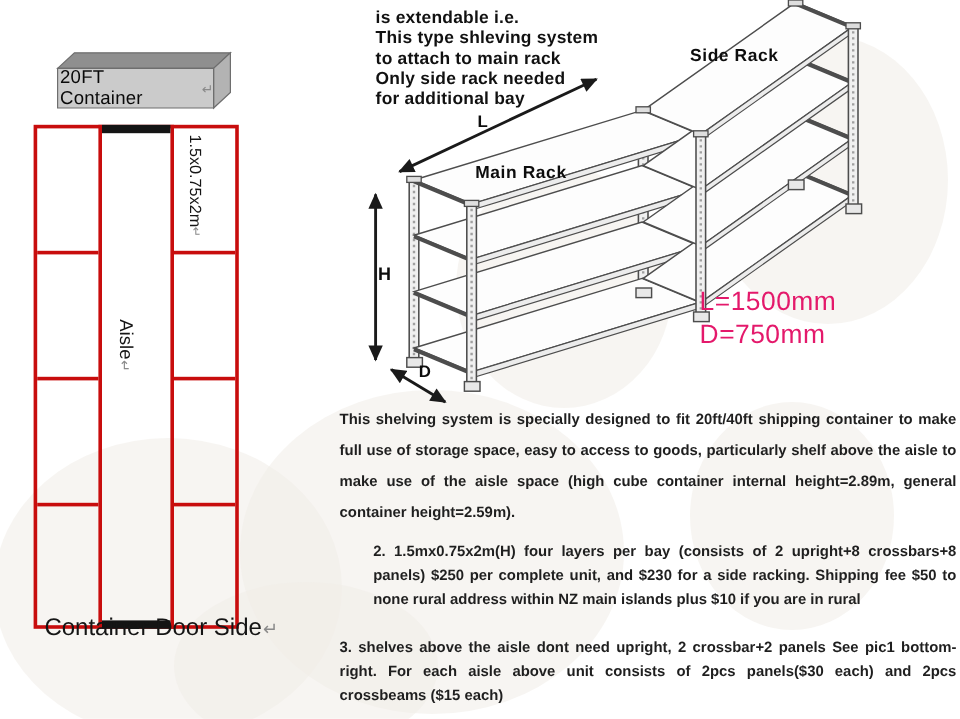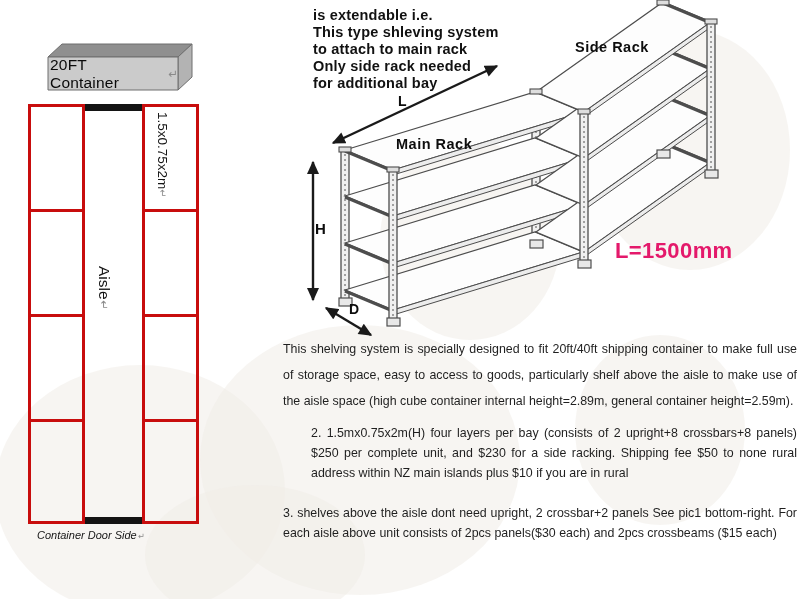--- a/index.html
+++ b/index.html
@@ -26,37 +26,37 @@
   .note{left:313px;top:7px;font-weight:bold;font-size:14.5px;line-height:17px;letter-spacing:.2px;color:#111;}
 
   
   .plan-outer{left:28px;top:104px;width:171px;height:420px;border:3px solid var(--plan-red);box-sizing:border-box;}
   .plan-v{top:104px;width:3px;height:420px;background:var(--plan-red);}
   .plan-h{width:51px;height:3px;background:var(--plan-red);}
   .plan-black{background:#141414;}
   .vtext{writing-mode:vertical-rl;white-space:nowrap;color:#151515;}
   .plan-dim{left:155px;top:112px;font-size:13.5px;}
   .plan-aisle{left:95px;top:266px;font-size:15.5px;}
-  .plan-caption{left:37px;top:529px;font-size:11px;color:#151515;font-style:italic;}
+  .plan-caption{left:37px;top:512px;font-size:20px;color:#151515;}
 
   
   .rack-label{font-weight:bold;color:#0d0d0d;text-align:right;}
   .lbl-L{left:398px;top:93px;font-size:14px;}
   .lbl-main{left:396px;top:122px;font-size:14.5px;letter-spacing:.5px;margin-top:14px;}
   .lbl-side{left:575px;top:39px;font-size:14.5px;letter-spacing:.5px;}
   .lbl-H{left:315px;top:220px;font-size:15px;}
   .lbl-D{left:349px;top:301px;font-size:14px;}
 
   
-  .dims{left:583px;top:237px;font-weight:bold;font-size:22px;line-height:28px;
-    color:var(--dimension-pink);letter-spacing:.4px;margin-left:32px;}
+  .dims{left:583px;top:237px;font-weight:normal;font-size:22px;line-height:28px;
+    color:var(--dimension-pink);letter-spacing:.4px;}
 
   
   .desc{left:283px;top:336px;width:514px;text-align:justify;color:var(--text-black);}
-  .desc p{margin:0;font-size:12.4px;}
+  .desc p{margin:0;font-size:12.4px;font-weight:bold;}
   .desc .intro{line-height:26px;margin-bottom:9px;}
   .desc .item{line-height:20px;}
   .desc .i1{margin-bottom:18px;}
   .desc .i2{margin-bottom:20px;margin-left:28px;}
 
   
   .wm{fill:#f0ece7;opacity:.55;}
   .shelf{fill:#fdfdfd;stroke:var(--line-gray);stroke-width:1.2;}
   .strip{fill:#ececec;stroke:var(--line-gray);stroke-width:1;}
   .post{fill:#f0f0f0;stroke:var(--line-gray);stroke-width:1.3;}
@@ -210,19 +210,20 @@
 </div>
 
 <div class="abs rack-label lbl-L">L</div>
 <div class="abs rack-label lbl-main">Main Rack</div>
 <div class="abs rack-label lbl-side">Side Rack</div>
 <div class="abs rack-label lbl-H">H</div>
 <div class="abs rack-label lbl-D">D</div>
 
 <div class="abs dims">
   <div>L=1500mm</div>
+  <div>D=750mm</div>
 </div>
 
 <div class="abs desc">
   <p class="intro">This shelving system is specially designed to fit 20ft/40ft shipping container to make full use of storage space, easy to access to goods, particularly shelf above the aisle to make use of the aisle space (high cube container internal height=2.89m, general container height=2.59m).</p>
   <p class="item i2">2. 1.5mx0.75x2m(H) four layers per bay (consists of 2 upright+8 crossbars+8 panels) $250 per complete unit, and $230 for a side racking.  Shipping fee $50 to none rural address within NZ main islands plus $10 if you are in rural</p>
   <p class="item">3. shelves above the aisle dont need upright, 2 crossbar+2 panels See pic1 bottom-right. For each aisle above unit consists of 2pcs panels($30 each) and 2pcs crossbeams ($15 each)</p>
 </div>
 
 </body></html>

